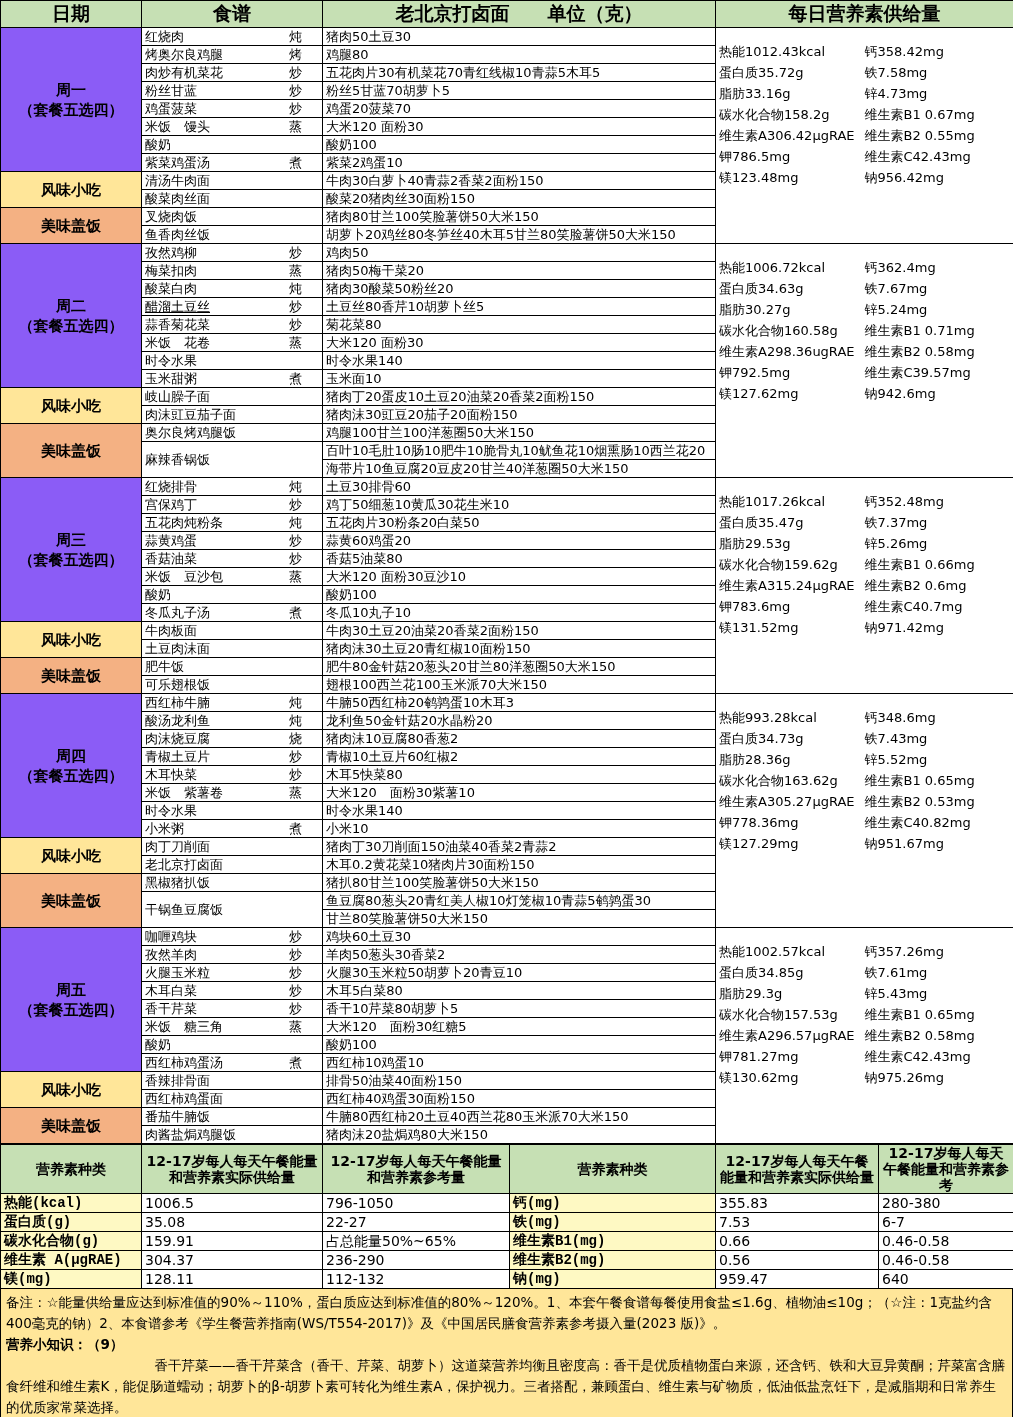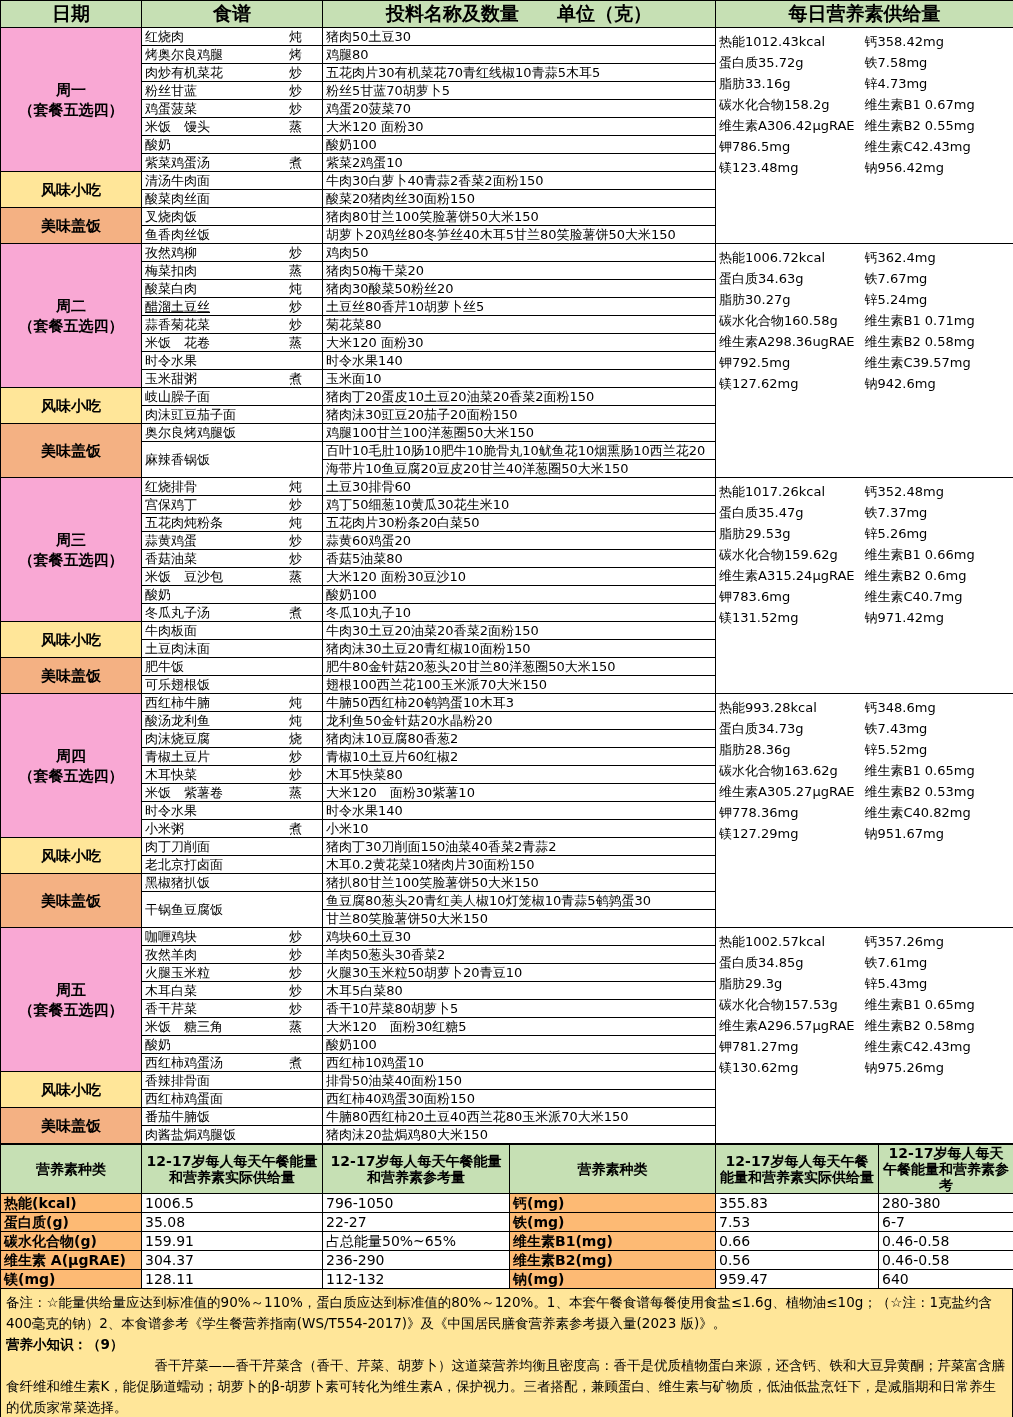--- a/index.html
+++ b/index.html
@@ -6,30 +6,30 @@
   body{width:1013px;font-family:"DejaVu Sans","Liberation Sans",sans-serif;color:#000;}
   table{border-collapse:collapse;table-layout:fixed;width:1013px;}
   td,th{border:1px solid #000;padding:0 3px;overflow:hidden;}
   th{background:#C6E0B4;font-weight:bold;font-size:19px;height:21px;}
   
   .dish-cell,.ing-cell{font-size:13px;height:17px;line-height:17px;white-space:nowrap;vertical-align:middle;}
   .dishflex{display:flex;justify-content:space-between;align-items:flex-start;}
   .method{flex:0 0 30px;padding-left:2px;}
   .u{text-decoration:underline;}
   .label-cell{text-align:center;font-weight:bold;font-size:15px;vertical-align:middle;line-height:20px;}
-  .day-cell{background:#f9a8d4;}
+  .day-cell{background:#8b5cf6;}
   .snack-cell{background:#FFE699;}
   .rice-cell{background:#F4B183;}
   .nut-cell{vertical-align:top;font-size:13px;background:#fff;}
-  .nutflex{display:flex;padding-top:3px;}
+  .nutflex{display:flex;padding-top:13px;}
   .nut-col{width:162px;}
   .nut-col div{line-height:21px;white-space:nowrap;}
   
   .summary-table th{font-size:14px;line-height:16px;height:34px;font-weight:bold;}
-  .sum-label{background:#fdba74;font-size:14px;height:18px;line-height:17px;font-weight:bold;white-space:nowrap;}
+  .sum-label{background:#fef9c3;font-size:14px;height:18px;line-height:17px;font-weight:bold;white-space:nowrap;font-family:Liberation Mono, monospace;}
   .sum-val{text-align:left;font-size:14px;height:18px;line-height:17px;white-space:nowrap;}
   
   .notes{background:#FFE699;border:1px solid #000;border-top:none;padding:3px 5px 6px 5px;font-size:13.5px;line-height:21px;}
   .note-title{font-weight:bold;}
   .note-body{text-indent:11em;}
 </style>
 </head>
 <body>
 
 <div>
@@ -38,21 +38,21 @@
     <colgroup>
       <col style="width:141px">
         <col style="width:181px">
         <col style="width:393px">
         <col style="width:298px">
     </colgroup>
     <thead>
       <tr>
         <th>日期</th>
         <th>食谱</th>
-        <th>投料名称及数量　　单位（克）</th>
+        <th>老北京打卤面　　单位（克）</th>
         <th>每日营养素供给量</th>
       </tr>
     </thead>
     <tbody id="menu-body">
         <tr>
           <td class="label-cell day-cell" rowspan="8">
             <div>周一</div>
             <div>（套餐五选四）</div>
           </td>
           <td class="dish-cell" rowspan="1">

